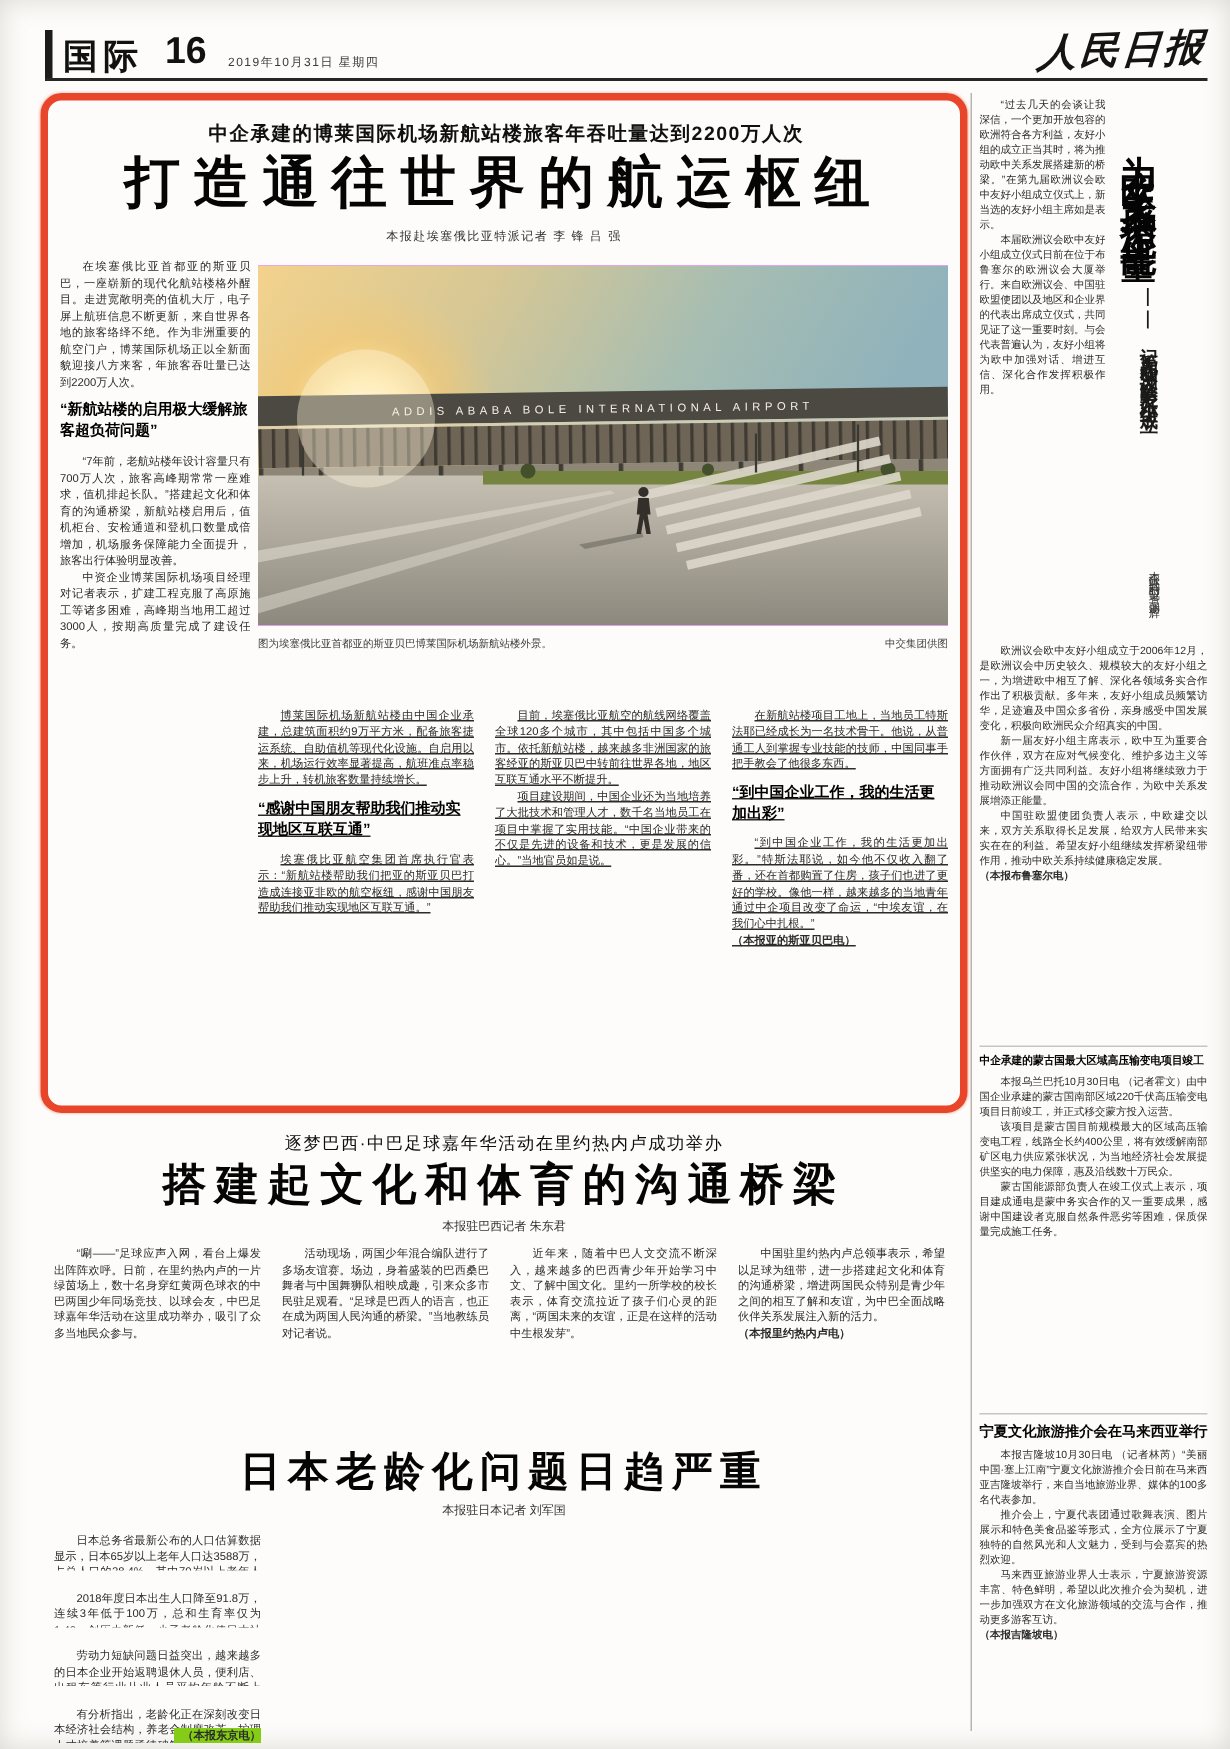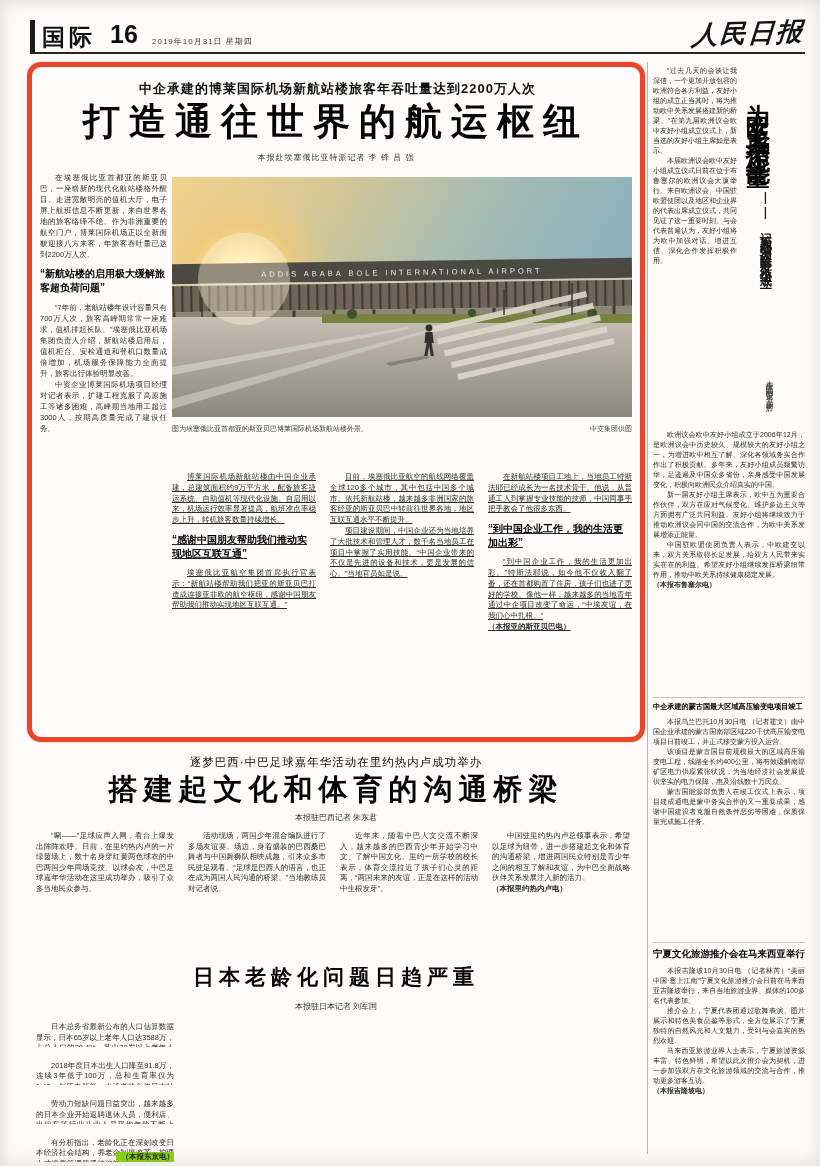--- a/index.html
+++ b/index.html
@@ -74,21 +74,21 @@
   
   .br-kicker { position:absolute; left:40px; top:755px; width:592px; text-align:center; font-size:11.5px;
                font-weight:normal; color:#0d0d0d; letter-spacing:1px; }
   .br-headline { position:absolute; left:40px; top:770px; width:592px; text-align:center; font-size:29px;
                  font-weight:900; color:#050505; letter-spacing:6px; }
   .br-byline { position:absolute; left:40px; top:812px; width:592px; text-align:center; font-size:8px; color:#333; }
   .br-body { position:absolute; left:36px; top:831px; width:596px; height:124px; display:flex; gap:14px; }
   .br-body .bcol { width:138px; height:124px; overflow:hidden; font-size:7.5px; line-height:10.5px; }
 
   
-  .jp-headline { position:absolute; left:40px; top:963px; width:592px; text-align:center; font-size:21px;
+  .jp-headline { position:absolute; left:40px; top:963px; width:592px; text-align:center; font-size:27px;
                  font-weight:900; color:#050505; letter-spacing:5px; }
   .jp-byline { position:absolute; left:40px; top:1001px; width:592px; text-align:center; font-size:8px; color:#333; }
   .jp-body { position:absolute; left:36px; top:1022px; width:596px; height:140px; display:flex; gap:14px;flex-direction:column; }
   .jp-body .bcol { position:relative; width:138px; height:140px; overflow:hidden; font-size:7.5px; line-height:10.5px; }
   .jp-body .signoff { position:absolute; right:0; bottom:0; background:#84cc16; padding-left:6px; }
 
   .sign-text { fill:#f4efe2; font-size:7.5px; letter-spacing:3px; font-family:"Liberation Sans",sans-serif; }
 </style>
 </head>
 <body>
@@ -107,21 +107,21 @@
   <div class="lead-kicker">中企承建的博莱国际机场新航站楼旅客年吞吐量达到2200万人次</div>
   <div class="lead-headline">打造通往世界的航运枢纽</div>
   <div class="lead-byline">本报赴埃塞俄比亚特派记者 李 锋 吕 强</div>
 
   <div class="lead-leftcol smalltext">
     <div>
         <p>在埃塞俄比亚首都亚的斯亚贝巴，一座崭新的现代化航站楼格外醒目。走进宽敞明亮的值机大厅，电子屏上航班信息不断更新，来自世界各地的旅客络绎不绝。作为非洲重要的航空门户，博莱国际机场正以全新面貌迎接八方来客，年旅客吞吐量已达到2200万人次。</p>
       </div>
     <div class="lead-subhead">“新航站楼的启用极大缓解旅客超负荷问题”</div>
     <div>
-        <p>“7年前，老航站楼年设计容量只有700万人次，旅客高峰期常常一座难求，值机排起长队。”埃塞俄比亚机场集团负责人介绍，新航站楼启用后，值机柜台、安检通道和登机口数量成倍增加，机场服务保障能力全面提升，旅客出行体验明显改善。</p>
+        <p>“7年前，老航站楼年设计容量只有700万人次，旅客高峰期常常一座难求，值机排起长队。”搭建起文化和体育的沟通桥梁，新航站楼启用后，值机柜台、安检通道和登机口数量成倍增加，机场服务保障能力全面提升，旅客出行体验明显改善。</p>
         <p>中资企业博莱国际机场项目经理对记者表示，扩建工程克服了高原施工等诸多困难，高峰期当地用工超过3000人，按期高质量完成了建设任务。</p>
       </div>
   </div>
 
   <div class="photo">
     <svg width="460" height="240" viewBox="0 0 460 240">
       <defs>
         <linearGradient id="sky" x1="0" y1="0" x2="1" y2="0.18">
           <stop offset="0" stop-color="#f3d28c"></stop>
             <stop offset="0.35" stop-color="#d6c795"></stop>

